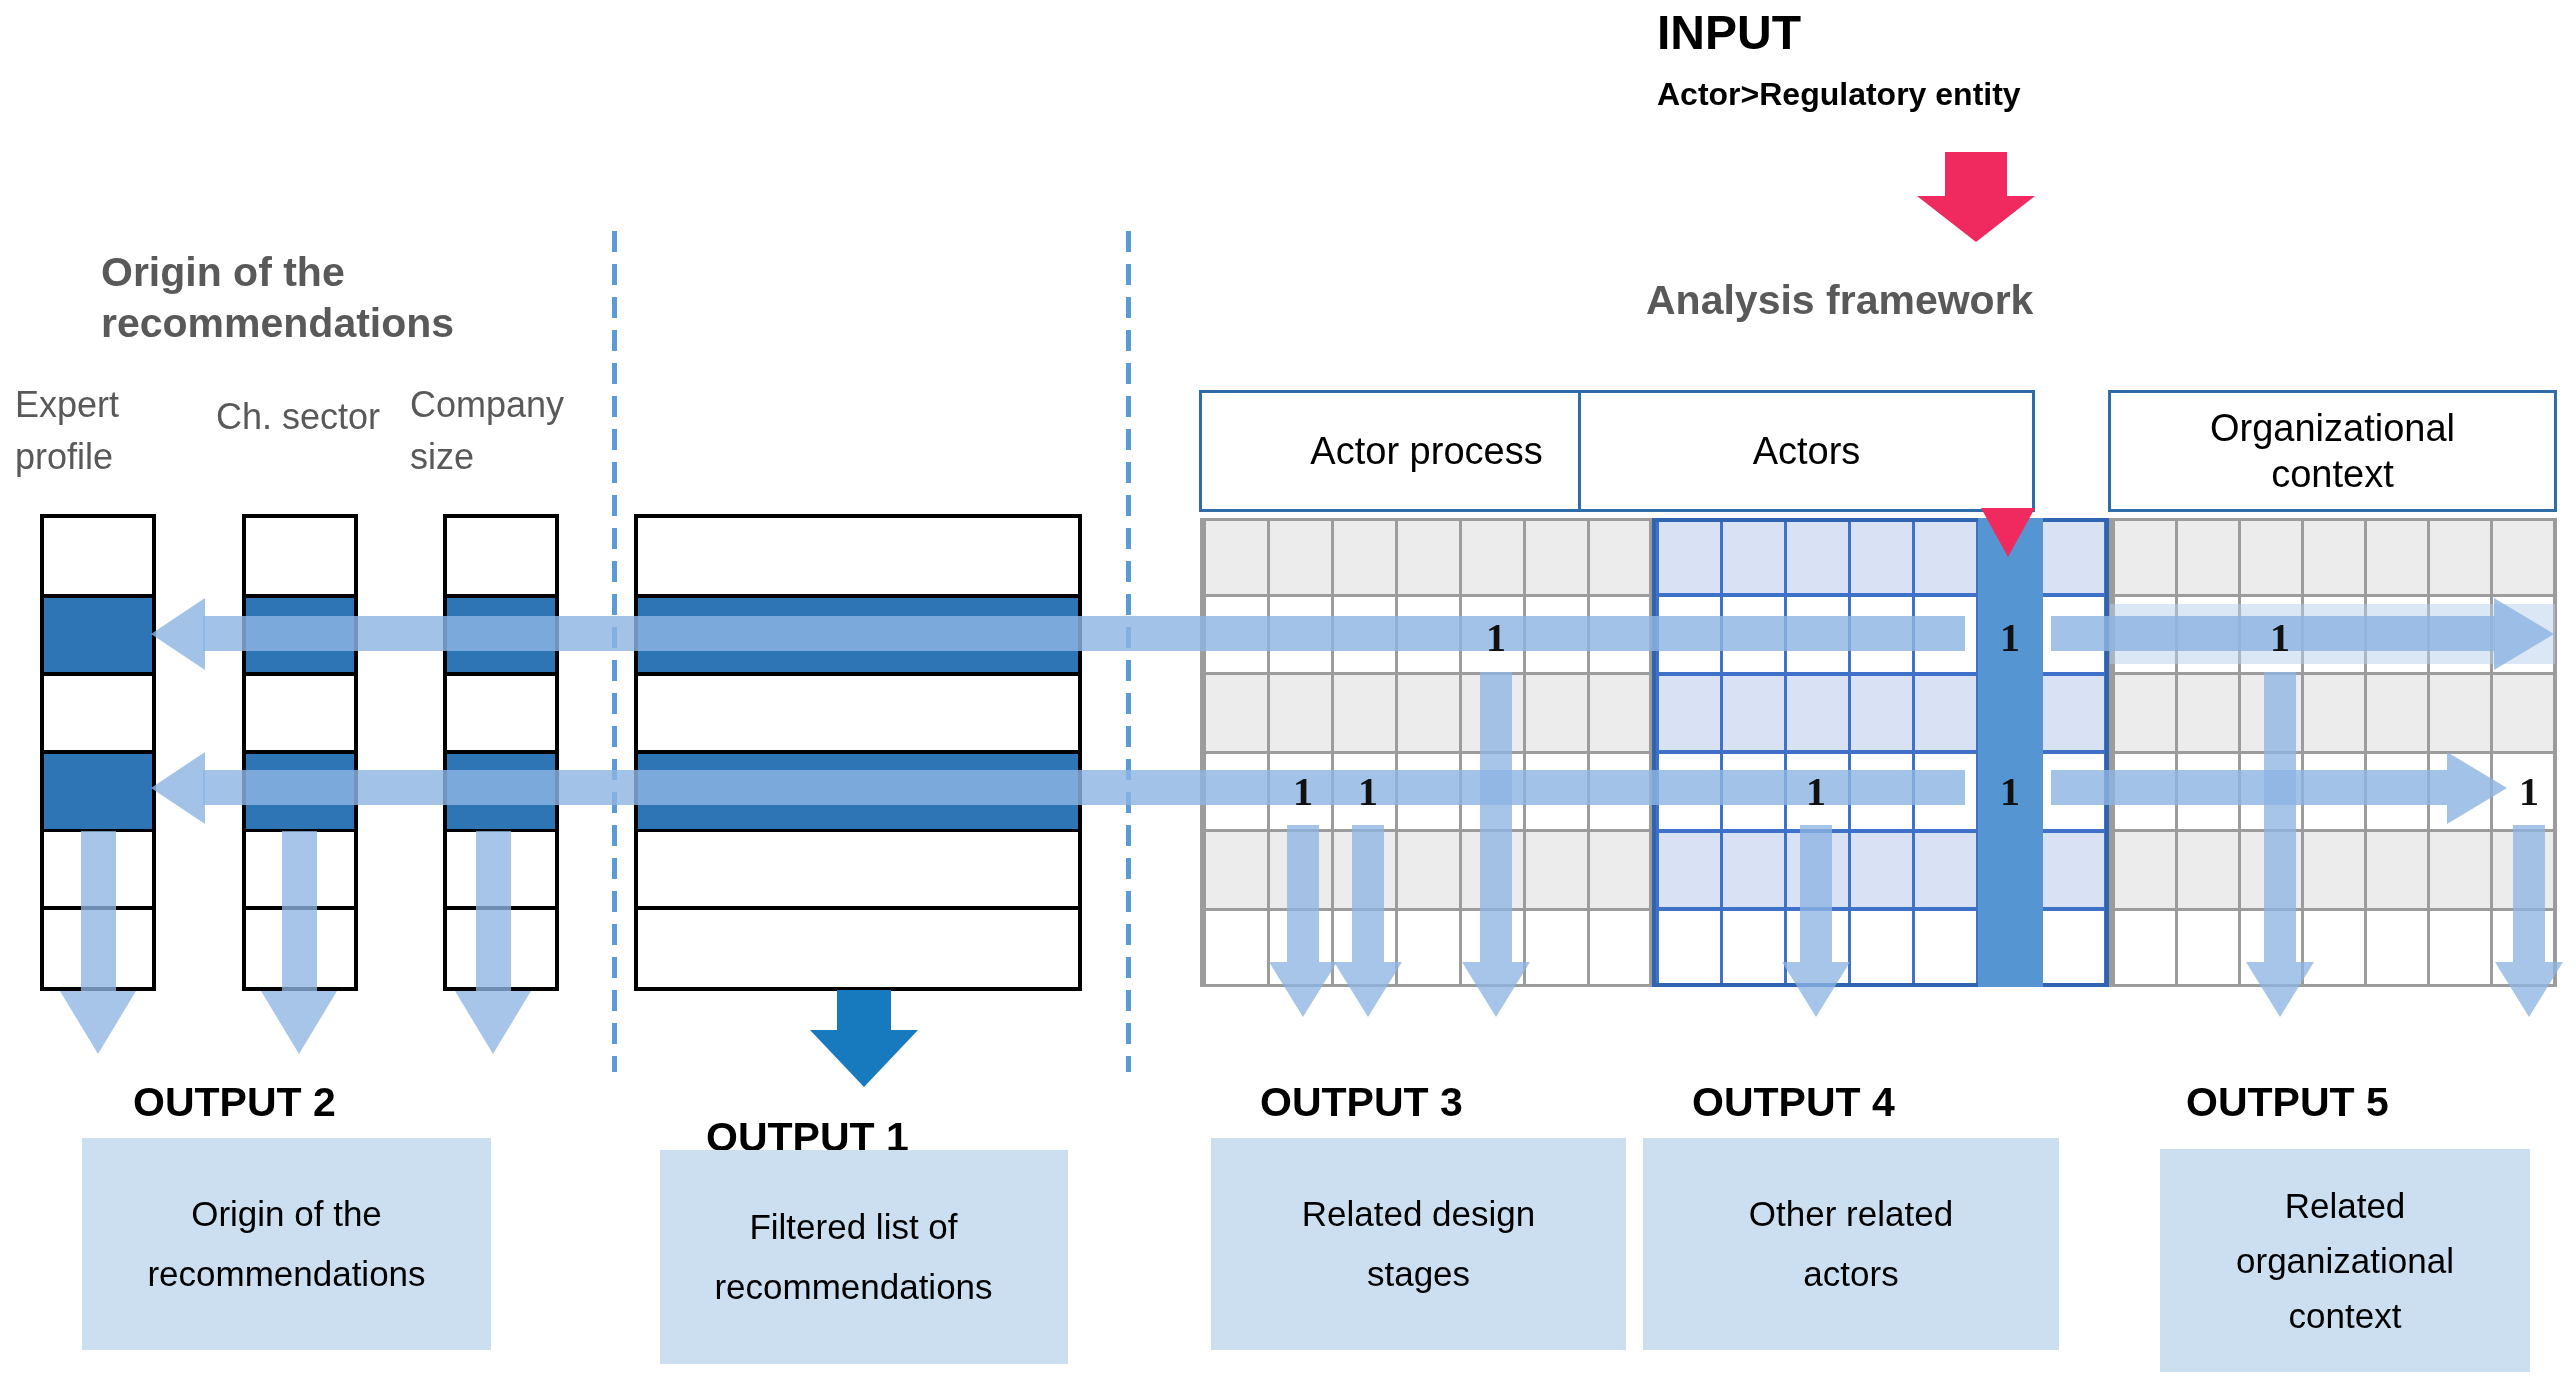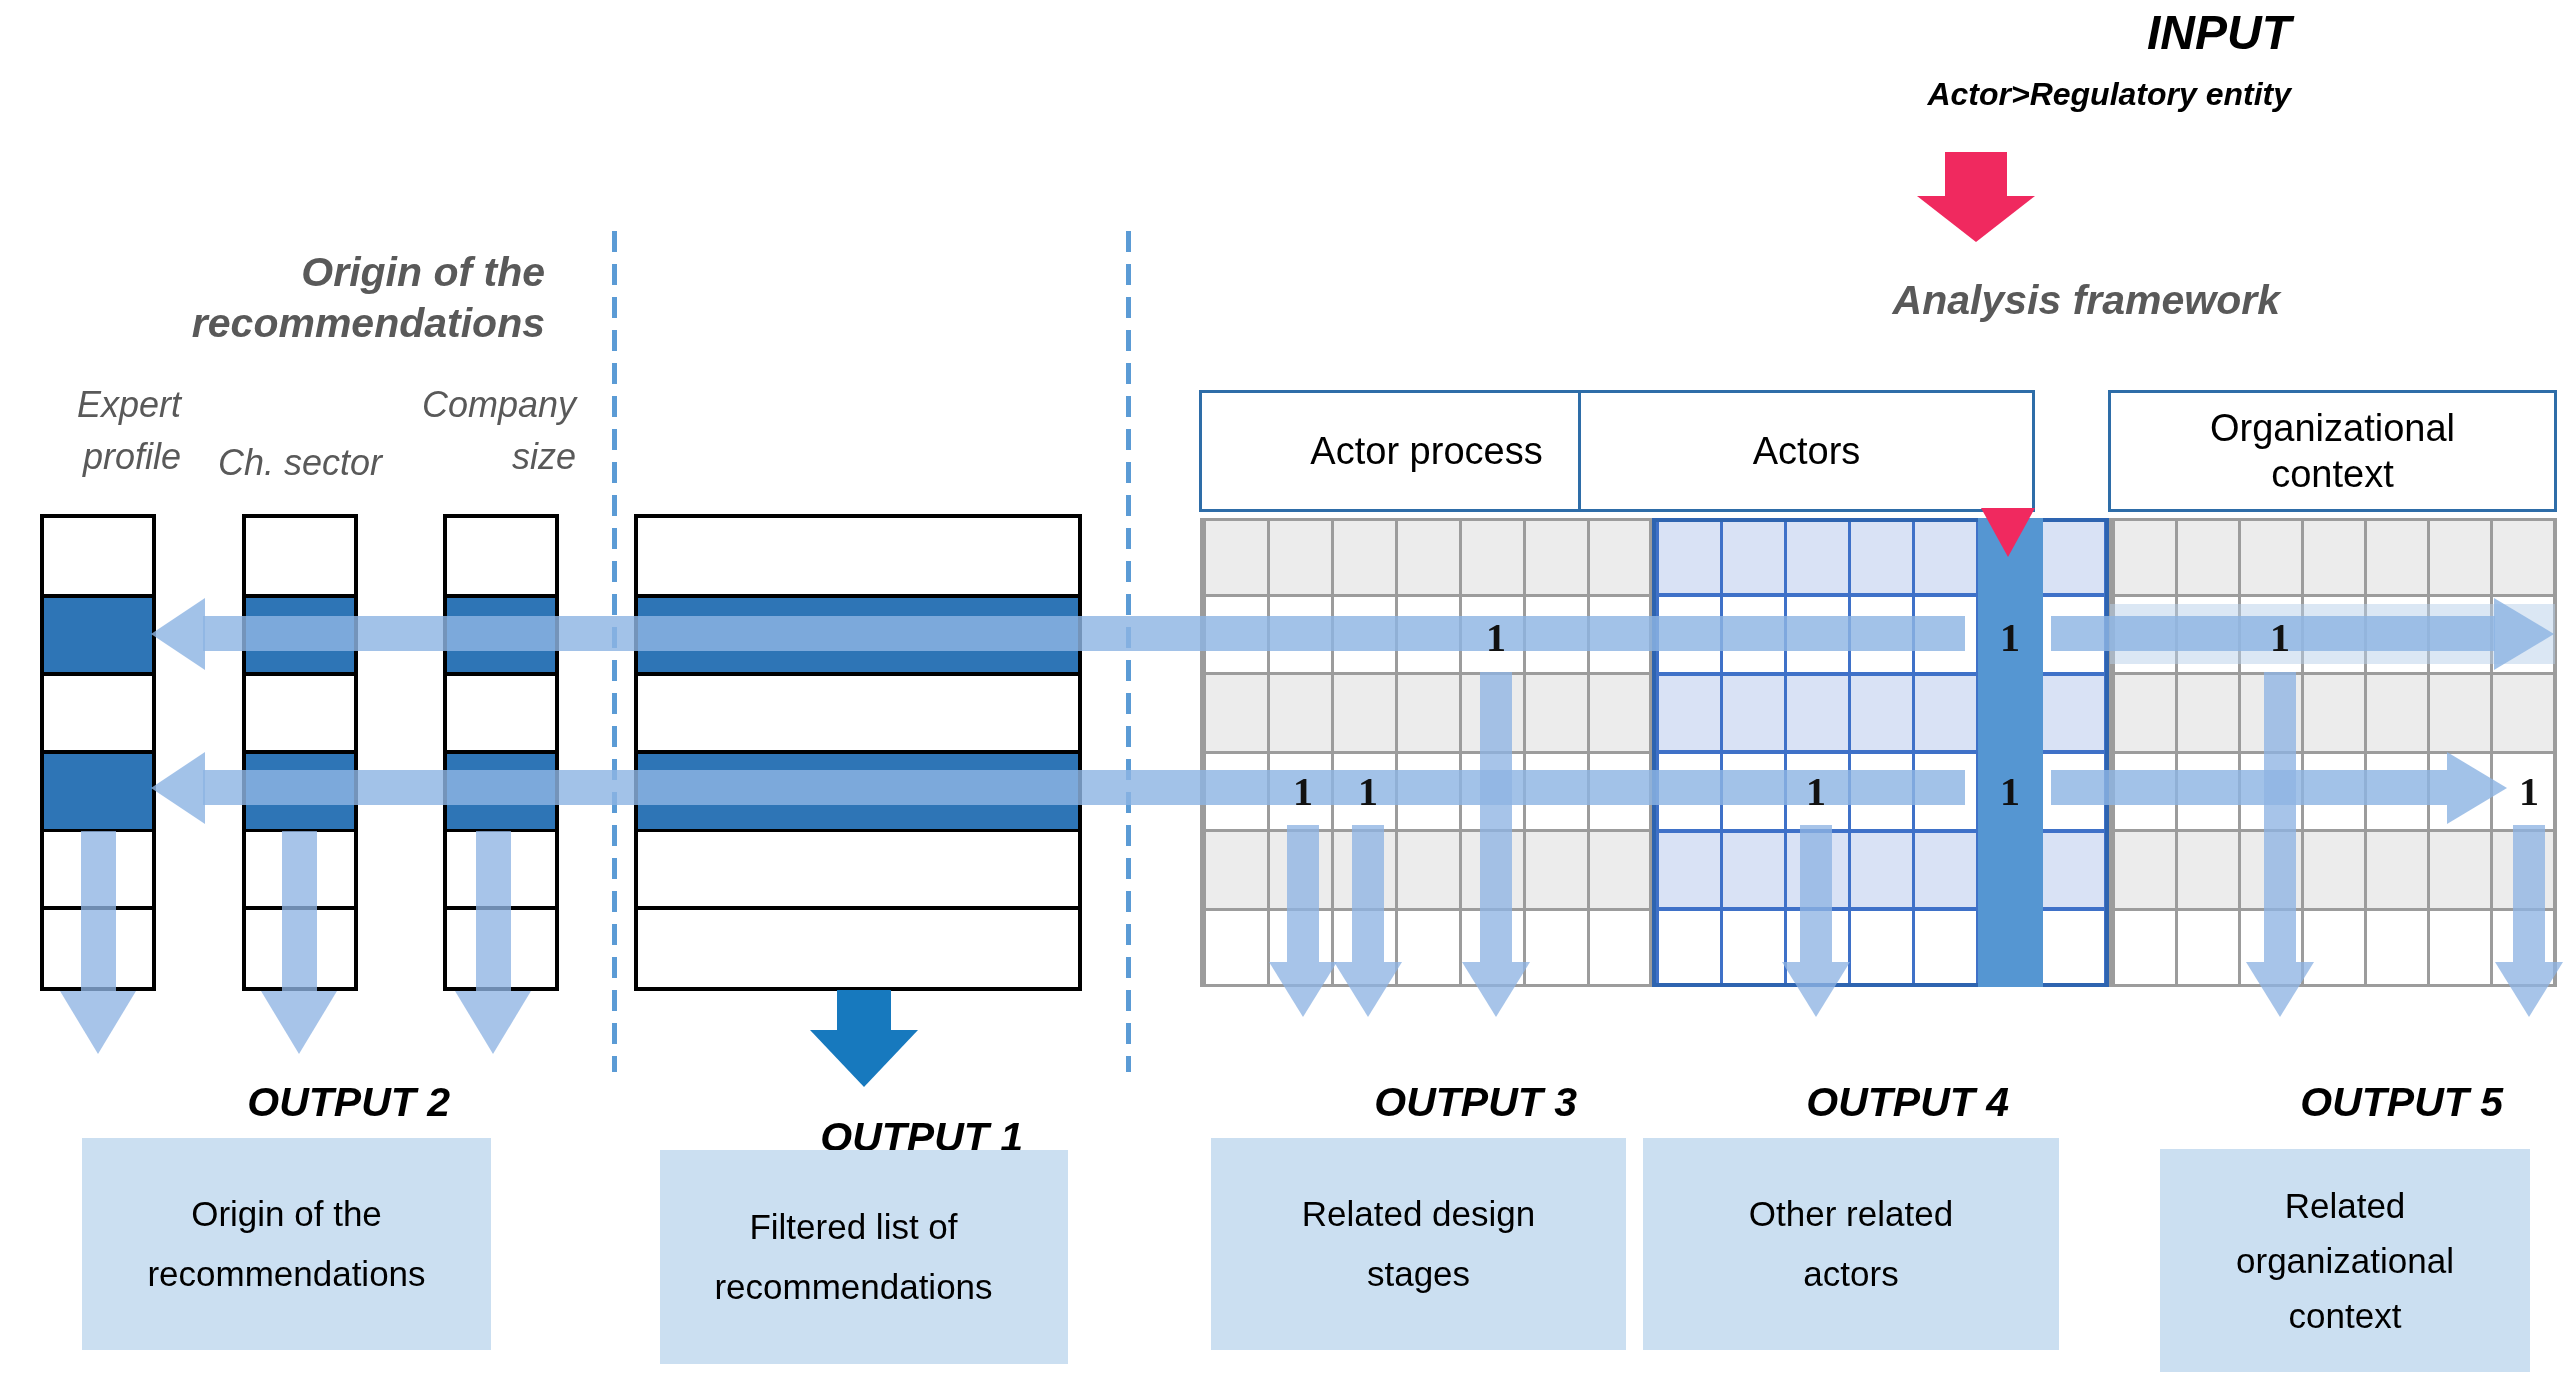--- a/index.html
+++ b/index.html
@@ -1,40 +1,40 @@
 <!DOCTYPE html>
 <html style="font-size:12.7px"><head>
 <meta charset="utf-8">
 <style>
   html,body{margin:0;padding:0;background:#fff;}
   .canvas{position:relative;width:2576px;height:1382px;background:#fff;overflow:hidden;
           font-family:"Liberation Sans",sans-serif;color:#000;}
   .abs{position:absolute;}
-  .ctr{text-align:right;font-style:italic;}
+  .ctr{text-align:left;}
 
   
   .input-title{left:1657px;top:4.8px;width:634px;font-size:48px;font-weight:bold;}
   .input-subtitle{left:1657px;top:76px;width:634px;font-size:32px;font-weight:bold;}
   .pink-shaft{left:1945px;top:152px;width:62px;height:46px;background:#F0295F;}
   .pink-head{left:1917px;top:196px;width:0;height:0;
              border-left:59px solid transparent;border-right:59px solid transparent;
              border-top:46px solid #F0295F;}
   .pink-small{left:1981px;top:508px;width:0;height:0;z-index:6;
               border-left:27px solid transparent;border-right:27px solid transparent;
               border-top:49px solid #F0295F;}
 
   
   .gray-title{color:#595959;font-weight:bold;font-size:41px;line-height:51px;}
   .origin-title{left:101px;top:247px;width:444px;}
   .reco-title{left:643px;top:323px;width:444px;}
   .analysis-title{left:1646px;top:255px;width:634px;margin-top:20px;}
 
   .col-label{width:166px;font-size:36px;line-height:52px;color:#595959;}
   .cl1{left:15px;top:379px;}
-  .cl2{left:216px;top:391px;margin-top:46px;}
+  .cl2{left:216px;top:391px;}
   .cl3{left:410px;top:379px;}
 
   
   .ltable{top:514px;width:116px;height:477px;border:4px solid #000;box-sizing:border-box;
     background:linear-gradient(to bottom,
       #fff 0 76px,#000 76px 80px,#2E75B6 80px 154px,#000 154px 158px,
       #fff 158px 232px,#000 232px 236px,#2E75B6 236px 311px,#000 311px 314px,
       #fff 314px 388px,#000 388px 392px,#fff 392px 469px);}
   .lt1{left:40px;} .lt2{left:242px;} .lt3{left:443px;}
   .rtable{left:634px;top:514px;width:448px;height:477px;border:4px solid #000;box-sizing:border-box;

